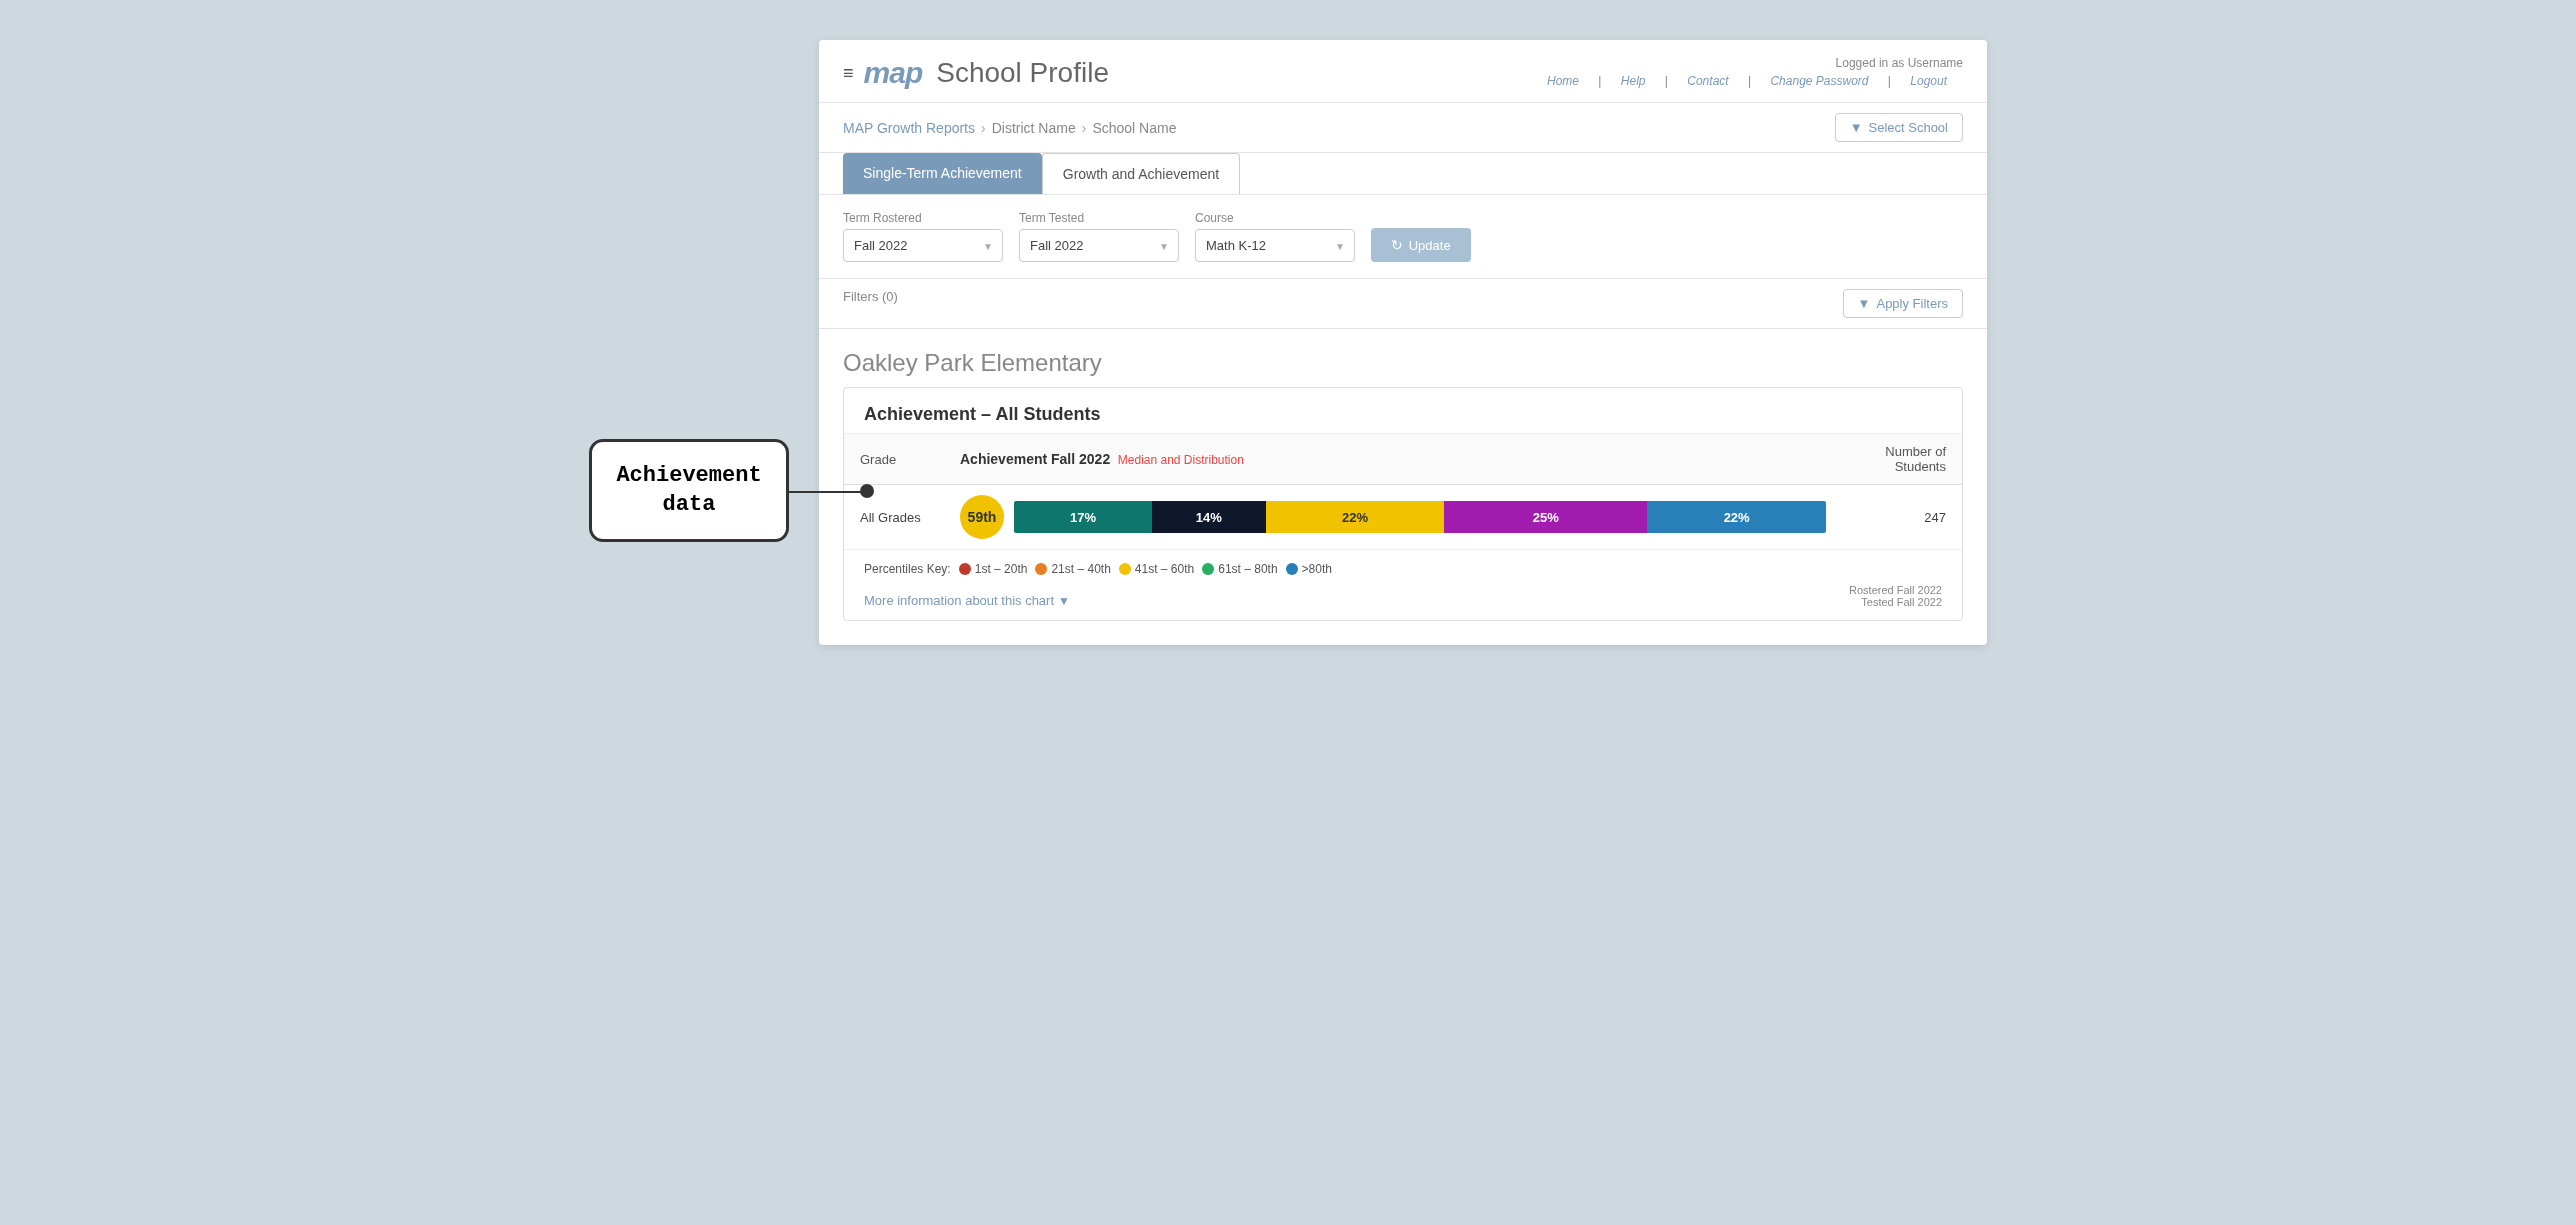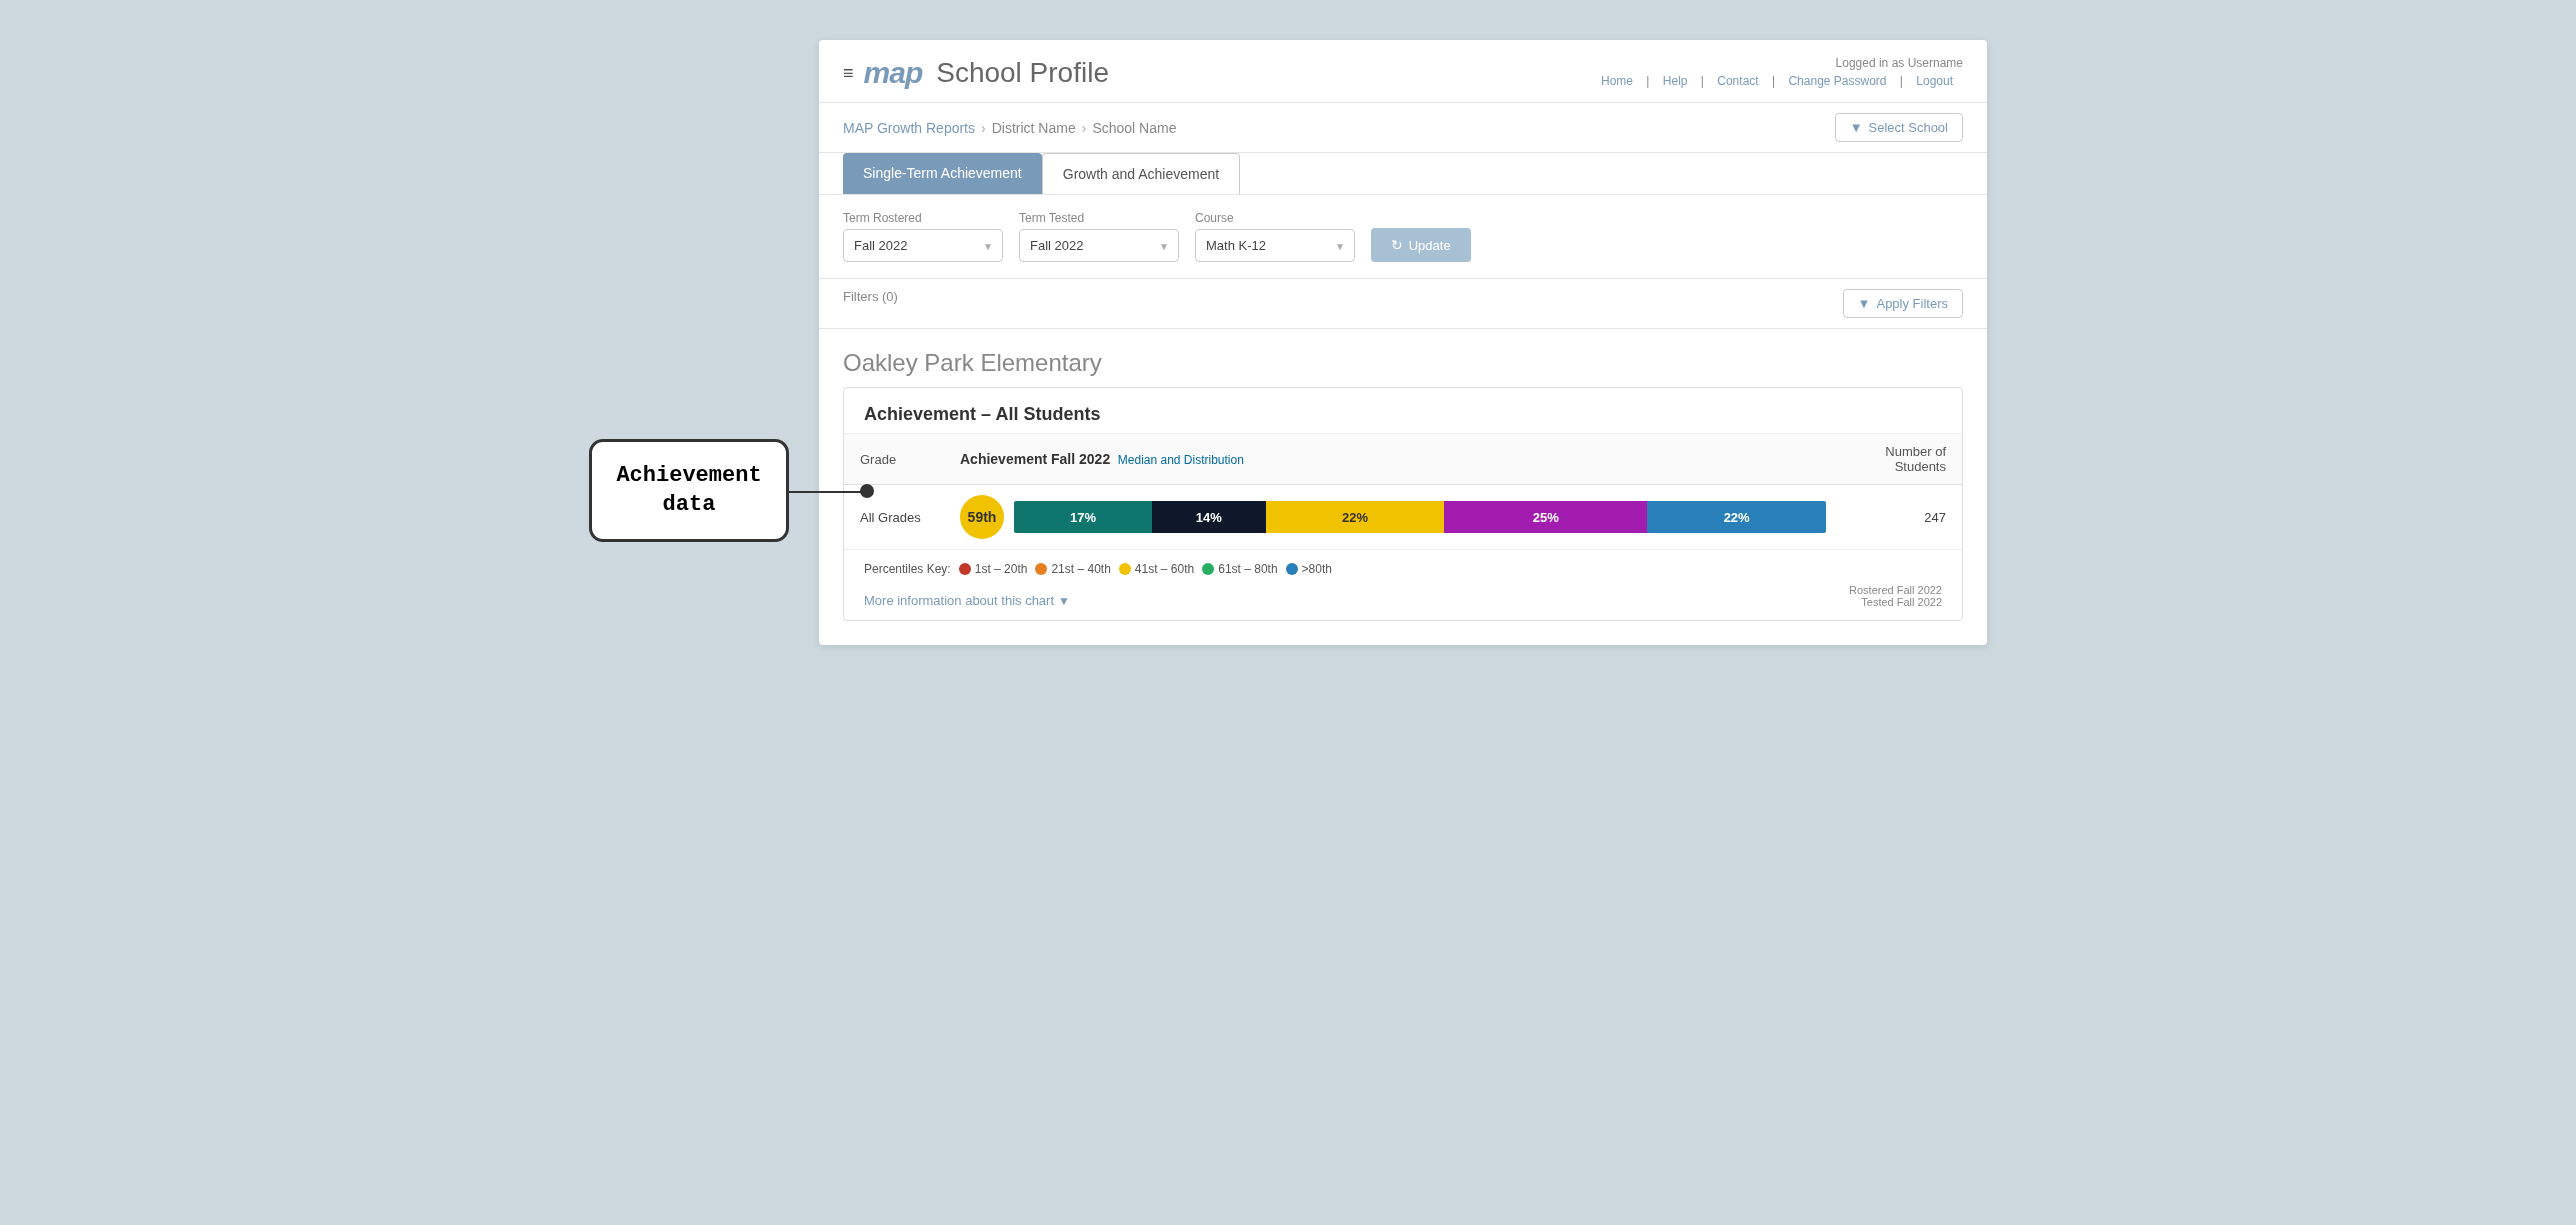--- a/index.html
+++ b/index.html
@@ -100,21 +100,22 @@
       text-align: right;
       font-size: 12px;
       color: #888;
     }
     .header-right .logged-in {
       margin-bottom: 4px;
     }
     .header-right .nav-links a {
       color: #7a9aba;
       text-decoration: none;
-      margin: 0 10px;
+      margin: 0 16px;
+      font-style: italic;
     }
 
     
     .breadcrumb-bar {
       padding: 10px 24px;
       display: flex;
       justify-content: space-between;
       align-items: center;
       border-bottom: 1px solid #e5e5e5;
     }
@@ -323,21 +324,21 @@
       text-align: left;
     }
     .th-achievement-label {
       font-weight: bold;
       font-size: 14px;
       color: #333;
       display: inline;
     }
     .th-achievement-sub {
       font-size: 12px;
-      color: #0369a1;
+      color: #ef4444;
       font-weight: normal;
       margin-left: 4px;
     }
 
     
     .dist-bar-row {
       display: flex;
       align-items: center;
       gap: 10px;
     }

